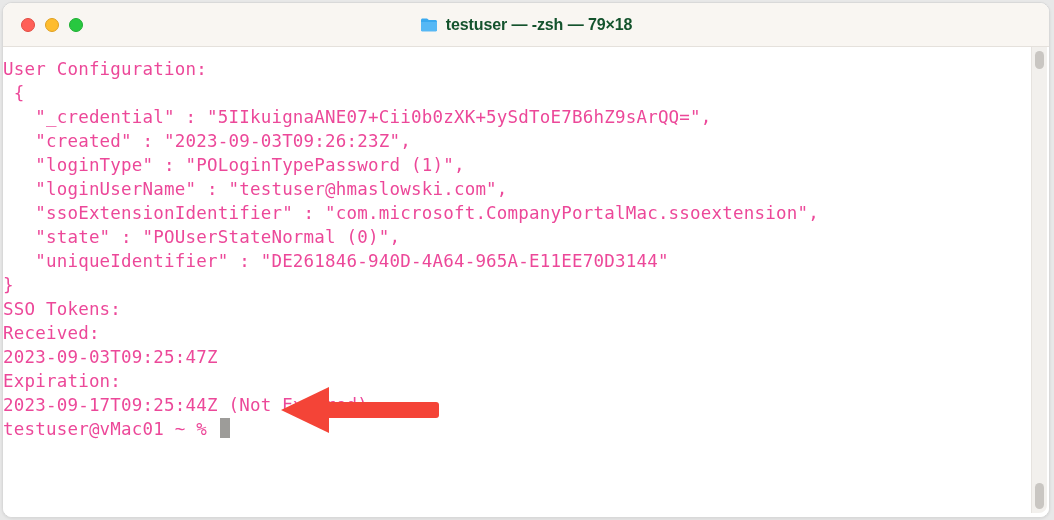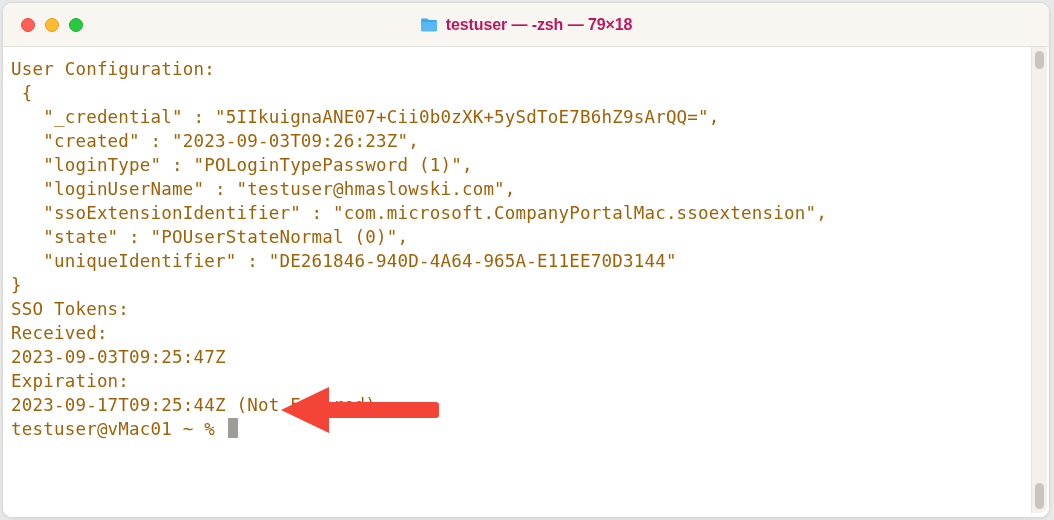--- a/index.html
+++ b/index.html
@@ -58,37 +58,37 @@
       gap: 8px;
       pointer-events: none;
     }
     .folder-icon {
       width: 18px; height: 16px;
       display: inline-block;
     }
     .window-title {
       font-size: 16px;
       font-weight: 600;
-      color: #be185d;
+      color: #14532d;
       letter-spacing: -0.1px;
     }
     .term-body {
       flex: 1;
       position: relative;
       background: #ffffff;
       overflow: hidden;
     }
     .term-content {
       font-family: "SF Mono", Menlo, Consolas, monospace;
       font-size: 17.5px;
       line-height: 24px;
       letter-spacing: 0.2px;
-      color: #a16207;
+      color: #ec4899;
       white-space: pre;
-      padding: 10px 8px;
+      padding: 10px 0;
     }
     .cursor-block {
       display: inline-block;
       width: 10px;
       height: 20px;
       background: #9d9c99;
       vertical-align: -3px;
       margin-left: 2px;
     }
     .scrollbar-track {

